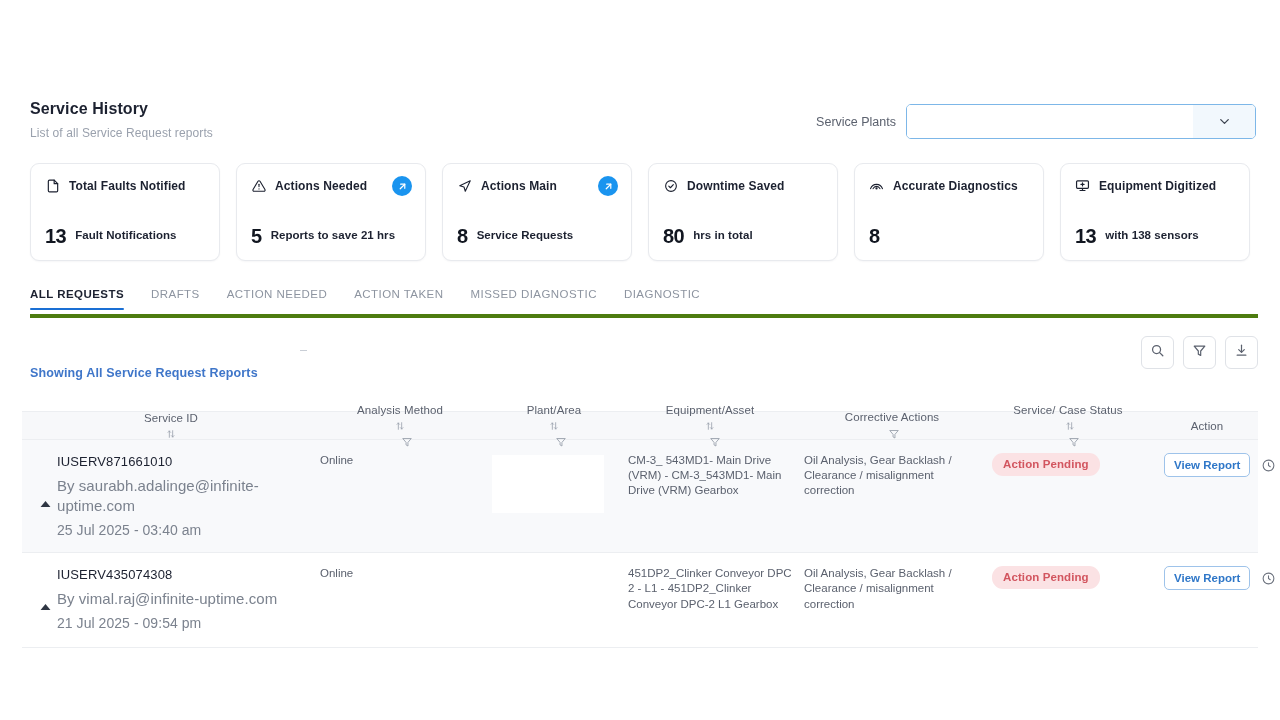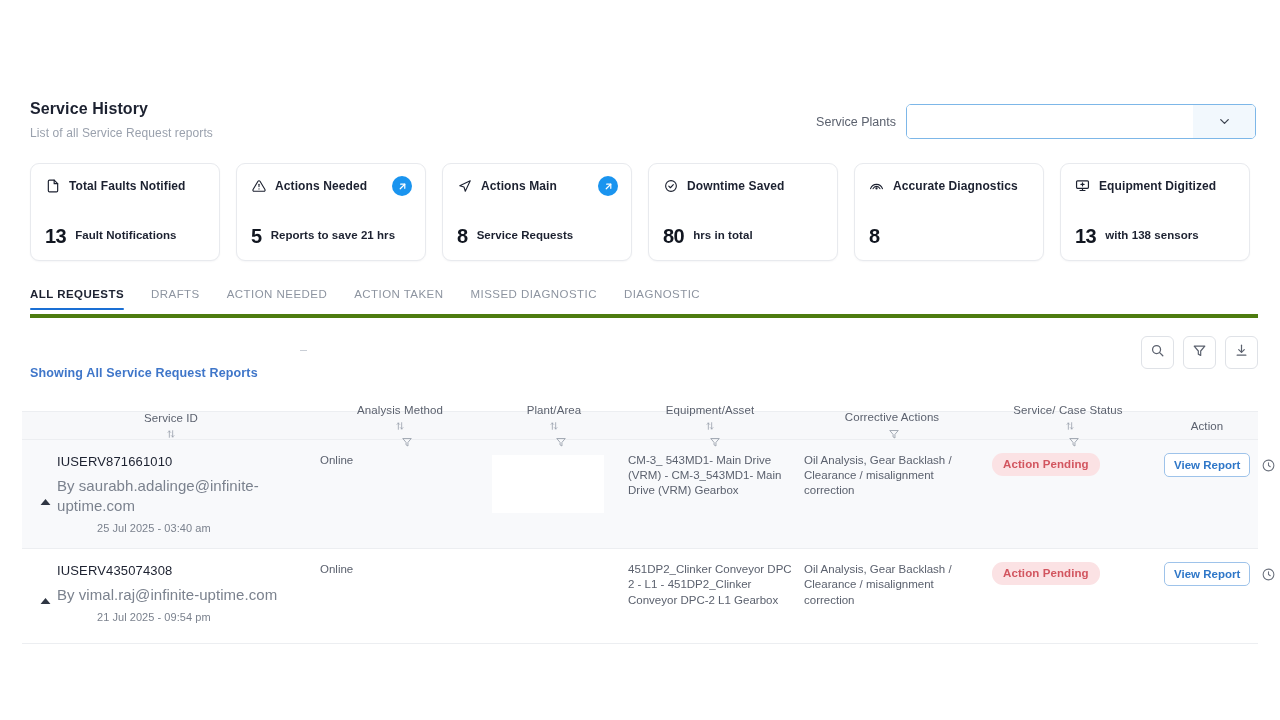--- a/index.html
+++ b/index.html
@@ -137,21 +137,21 @@
   .c-plant   { width: 136px; }
   .c-equip   { width: 176px; }
   .c-corr    { width: 188px; }
   .c-status  { width: 164px; }
   .c-action  { width: 114px; }
 
   .svc-wrap { display: flex; align-items: center; gap: 6px; padding-left: 6px; }
   .caret-up { margin-top: 17px; color: #2f3643; flex: none; }
   .svc-id { font-size: 13px; color: #1c2130; letter-spacing: .15px; }
   .svc-by { font-size: 15px; color: #7b828e; margin-top: 6px; letter-spacing: .05px; }
-  .svc-dt { font-size: 11px; color: #7b828e; margin-top: 5px; letter-spacing: .05px; margin-left: 40px; }
+  .svc-dt { font-size: 14px; color: #7b828e; margin-top: 5px; letter-spacing: .05px; }
 
   .plant-box {
     width: 112px; height: 58px; background: #ffffff; margin-top: 2px;
   }
 
   .badge {
     display: inline-block; background: #fbe2e4; color: #d2555f;
     font-size: 11.5px; font-weight: bold; border-radius: 11px;
     padding: 4px 11px; letter-spacing: .1px;
   }

